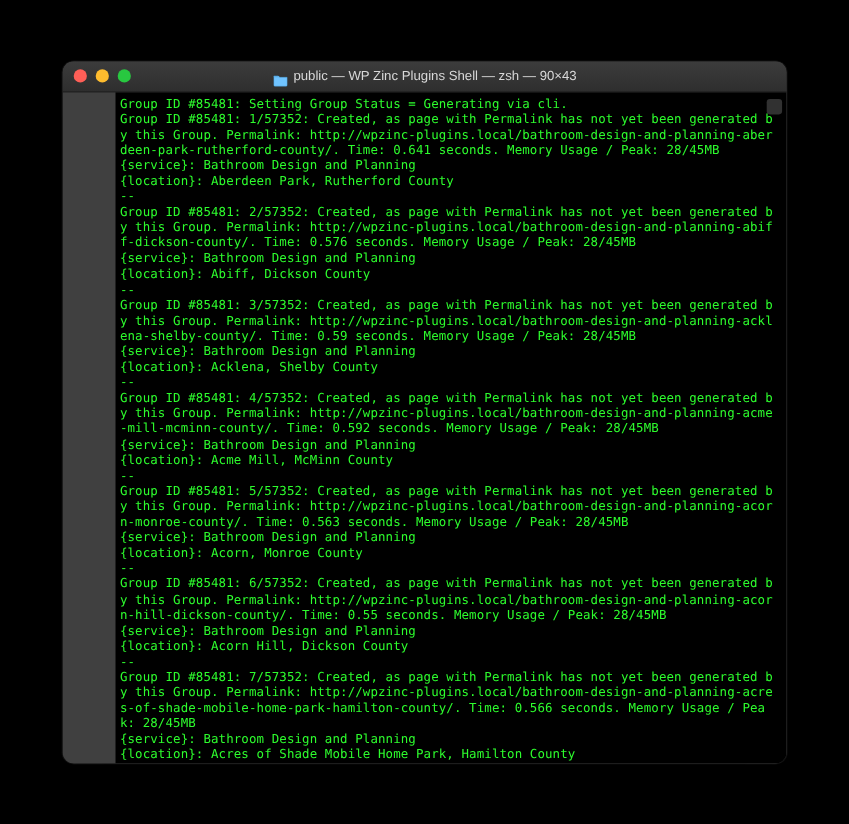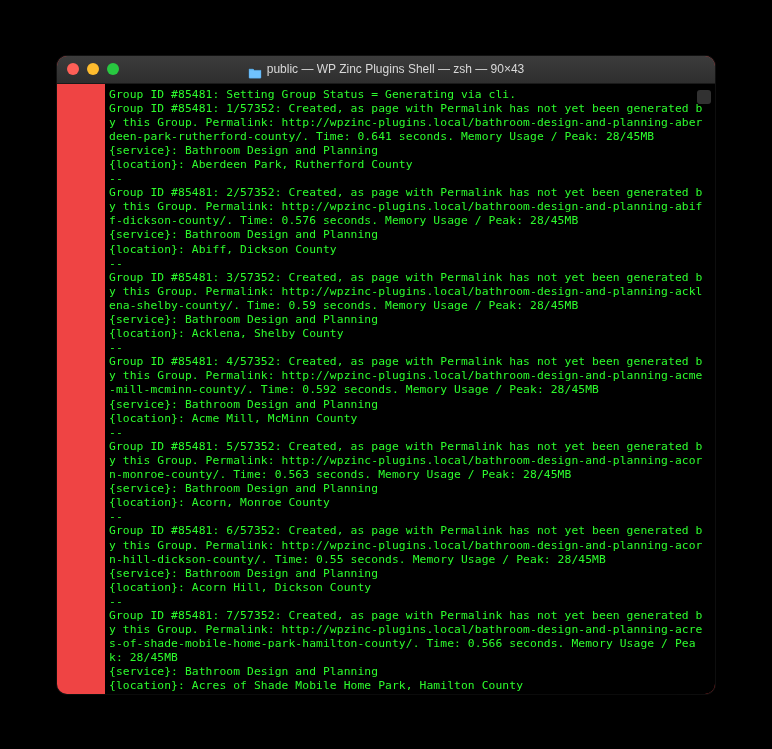--- a/index.html
+++ b/index.html
@@ -8,21 +8,21 @@
       width: 772px;
       height: 749px;
       font-family: Menlo, Monaco, Consolas, monospace;
       display: flex;
       align-items: center;
       justify-content: center;
     }
     .window {
       width: 658px;
       height: 638px;
-      background: #ef4444;
+      background: #404040;
       border-radius: 10px;
       box-shadow: 0 20px 60px rgba(0,0,0,0.6), 0 0 0 1px rgba(255,255,255,0.08);
       overflow: hidden;
       display: flex;
       flex-direction: column;
     }
     .titlebar {
       height: 28px;
       background: linear-gradient(#3c3c3c, #2e2e2e);
       border-bottom: 1px solid #1a1a1a;

